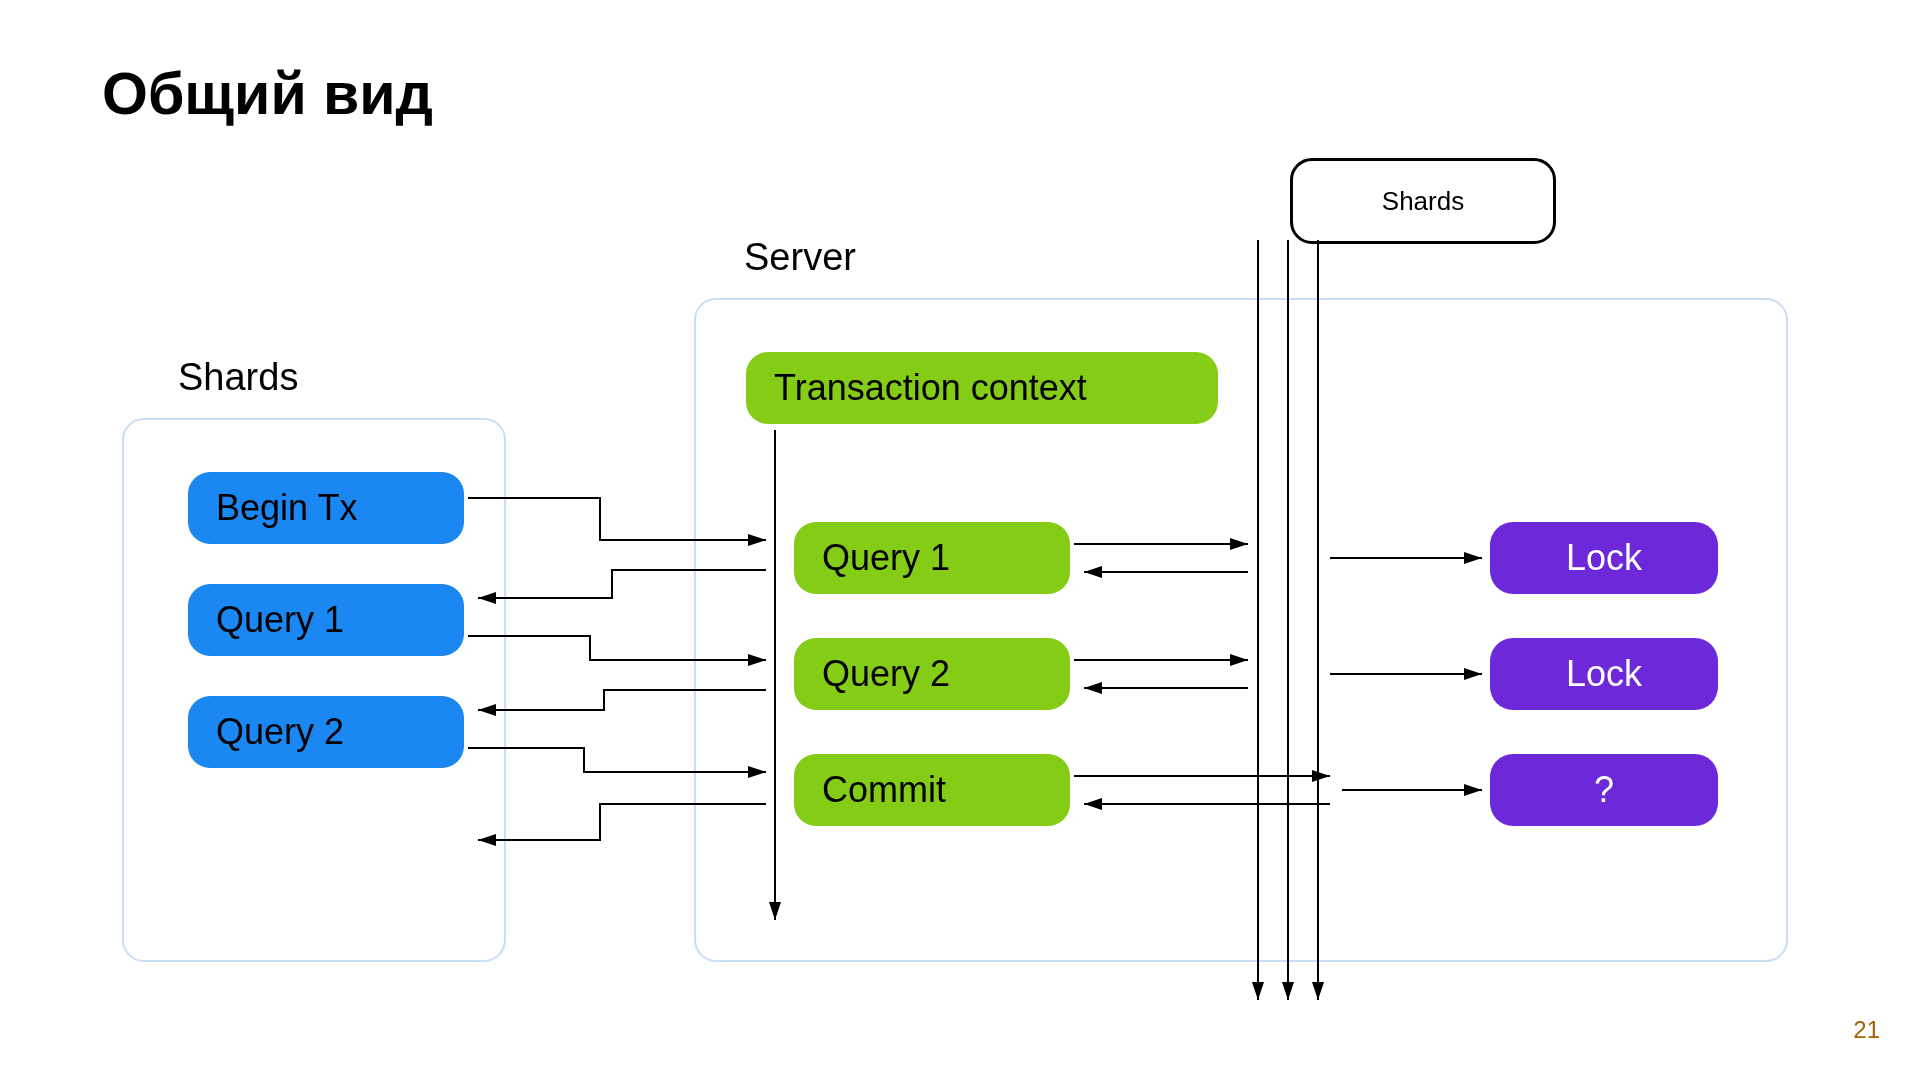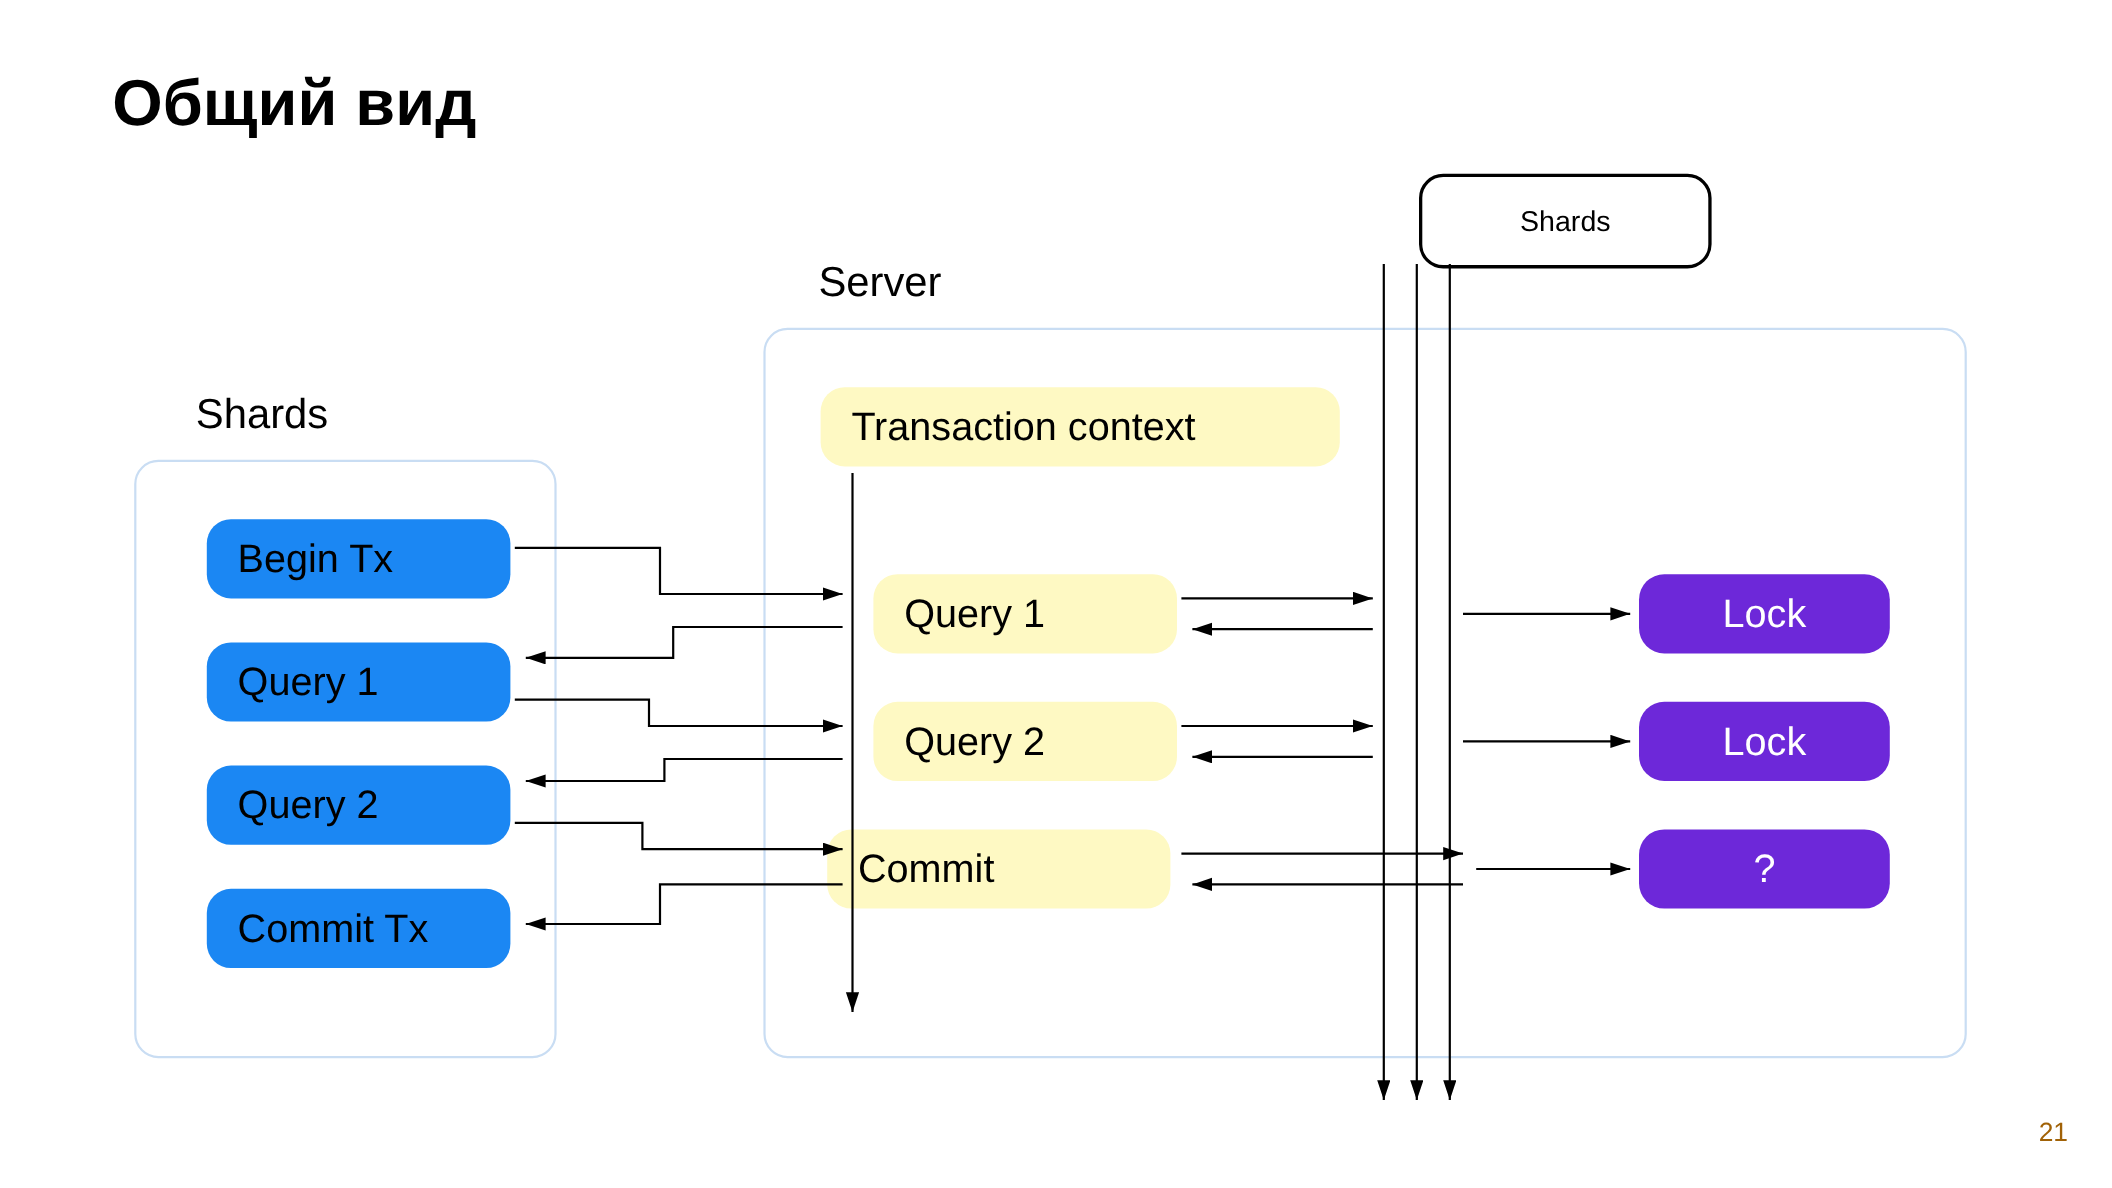--- a/index.html
+++ b/index.html
@@ -39,21 +39,21 @@
     position: absolute;
     border-radius: 22px;
     display: flex;
     align-items: center;
     padding-left: 28px;
     font-size: 36px;
     box-sizing: border-box;
   }
   .pill.center { justify-content: center; padding-left: 0; }
   .blue-solid { background: #1b87f3; color: #000000; }
-  .blue-light { background: #fef9c3; color: #000; }
+  .blue-light { background: #84cc16; color: #000; }
   .cyan { background: #6d28d9; color: #fff; border-radius: 23px; }
   .shards {
     position: absolute;
     border: 3px solid #000;
     border-radius: 22px;
     display: flex;
     align-items: center;
     justify-content: center;
     font-size: 26px;
     background: #fff;
@@ -85,37 +85,34 @@
 
 <div class="pill blue-solid" style="left:188px; top:472px; width:276px; height:72px;">
   <span>Begin Tx</span>
 </div>
 <div class="pill blue-solid" style="left:188px; top:584px; width:276px; height:72px;">
   <span>Query 1</span>
 </div>
 <div class="pill blue-solid" style="left:188px; top:696px; width:276px; height:72px;">
   <span>Query 2</span>
 </div>
-<div class="pill blue-solid" style="left:188px; top:808px; width:276px; height:72px;">
-  <span>Commit Tx</span>
-</div>
 
 <div class="section-label" style="left:744px; top:236px;">Server</div>
 <div class="panel" style="left:694px; top:298px; width:1090px; height:660px;"></div>
 
 <div class="pill blue-light" style="left:746px; top:352px; width:472px; height:72px;">
   <span>Transaction context</span>
 </div>
 <div class="pill blue-light" style="left:794px; top:522px; width:276px; height:72px;">
   <span>Query 1</span>
 </div>
 <div class="pill blue-light" style="left:794px; top:638px; width:276px; height:72px;">
   <span>Query 2</span>
 </div>
-<div class="pill blue-light" style="left:752px; top:754px; width:312px; height:72px;">
+<div class="pill blue-light" style="left:794px; top:754px; width:276px; height:72px;">
   <span>Commit</span>
 </div>
 
 <div class="shards" style="left:1290px; top:158px; width:260px; height:80px;">
   <span>Shards</span>
 </div>
 
 <div class="pill cyan center" style="left:1490px; top:522px; width:228px; height:72px;">
   <span>Lock</span>
 </div>

